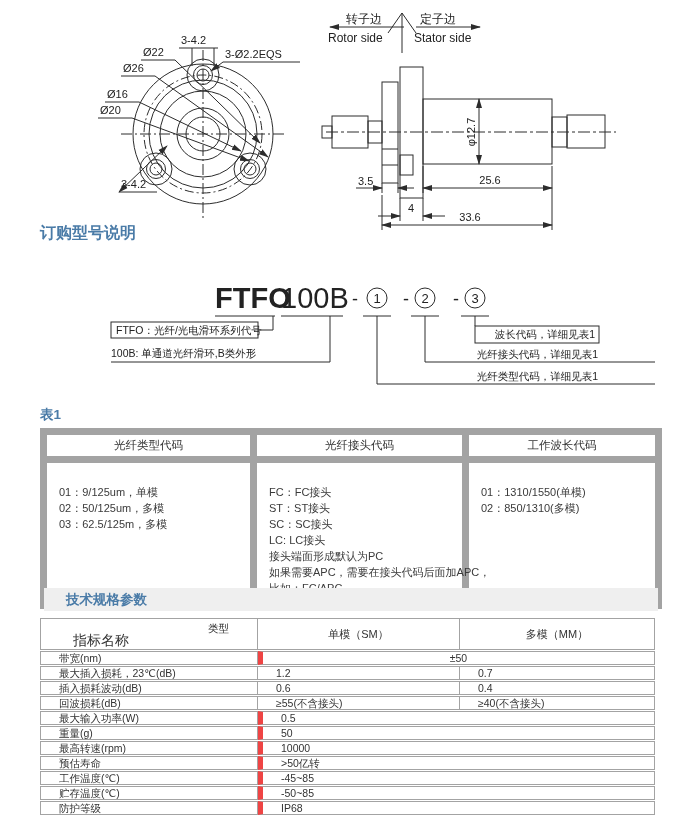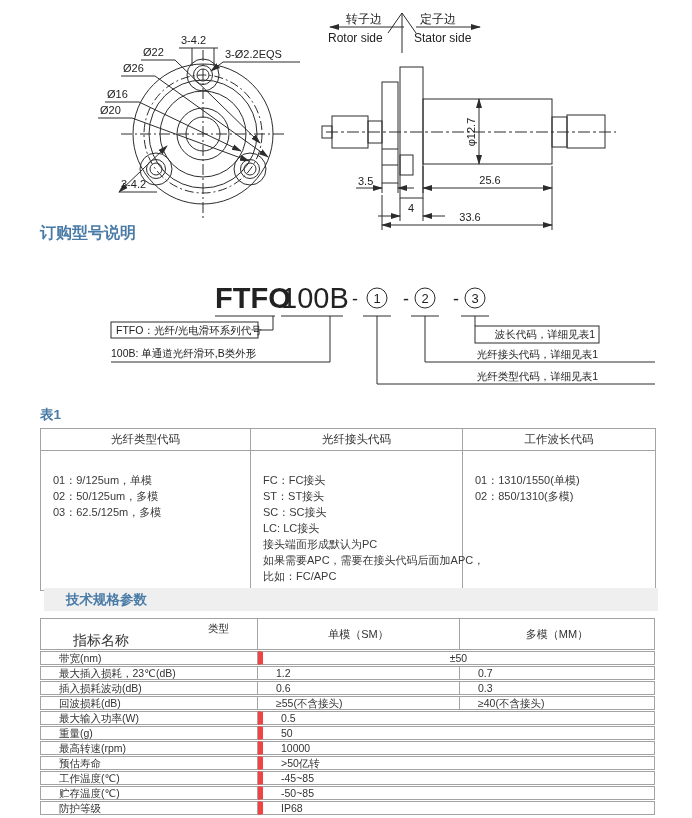--- a/index.html
+++ b/index.html
@@ -8,21 +8,21 @@
     font-family:"Liberation Sans","DejaVu Sans",sans-serif;color:#333;
   }
   .abs{position:absolute;}
   
   .sec-title{font-size:16px;font-weight:bold;color:#4a7ba7;}
   .sub-title{font-size:13.5px;font-weight:bold;color:#4a7ba7;}
   .band{background:#efefef;width:614px;height:23px;left:44px;display:flex;align-items:center;}
   .band .sub-title{margin-left:22px;}
   
   table.t1{border-collapse:collapse;table-layout:fixed;width:615px;font-size:11px;color:#3a3a3a;}
-  table.t1 td,table.t1 th{border:1px solid #a3a3a3;margin-left:10px;}
+  table.t1 td,table.t1 th{border:7px solid #a3a3a3;margin-left:10px;}
   table.t1 th{height:19px;font-weight:normal;font-size:11.5px;text-align:center;color:#333;}
   table.t1 td{vertical-align:top;padding:21px 10px 6px 12px;}
   table.t1 td div{line-height:16px;white-space:nowrap;}
   
   table.spec{border-collapse:separate;border-spacing:0 1px;table-layout:fixed;width:615px;font-size:10.5px;color:#333;}
   table.spec td{border:1px solid #a3a3a3;height:12px;line-height:12px;padding:0 18px;white-space:nowrap;overflow:hidden;background:#fff;}
   table.spec td+td{border-left:none;}
   table.spec td.vdiv{border-left:5px solid #ef4444;}
   table.spec tr.hdr td{height:30px;}
   td.corner{position:relative;padding:0;
@@ -260,21 +260,21 @@
     <td class="ctr vdiv" colspan="2">±50</td>
   </tr>
   <tr>
     <td class="lab">最大插入损耗，23℃(dB)</td>
     <td>1.2</td>
     <td>0.7</td>
   </tr>
   <tr>
     <td class="lab">插入损耗波动(dB)</td>
     <td>0.6</td>
-    <td>0.3</td>
+    <td>0.4</td>
   </tr>
   <tr>
     <td class="lab">回波损耗(dB)</td>
     <td>≥55(不含接头)</td>
     <td>≥40(不含接头)</td>
   </tr>
   <tr>
     <td class="lab">最大输入功率(W)</td>
     <td class="vdiv" colspan="2">0.5</td>
   </tr>

